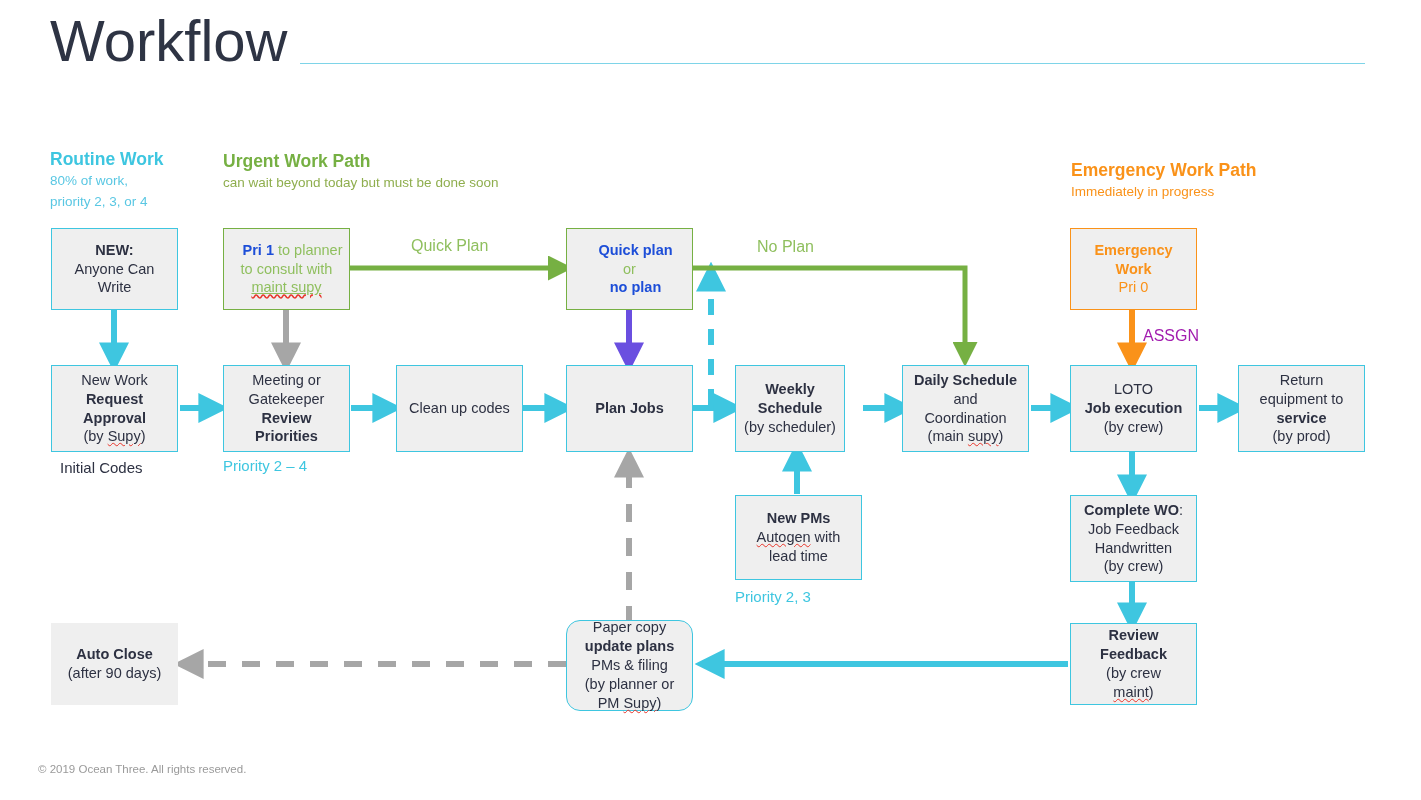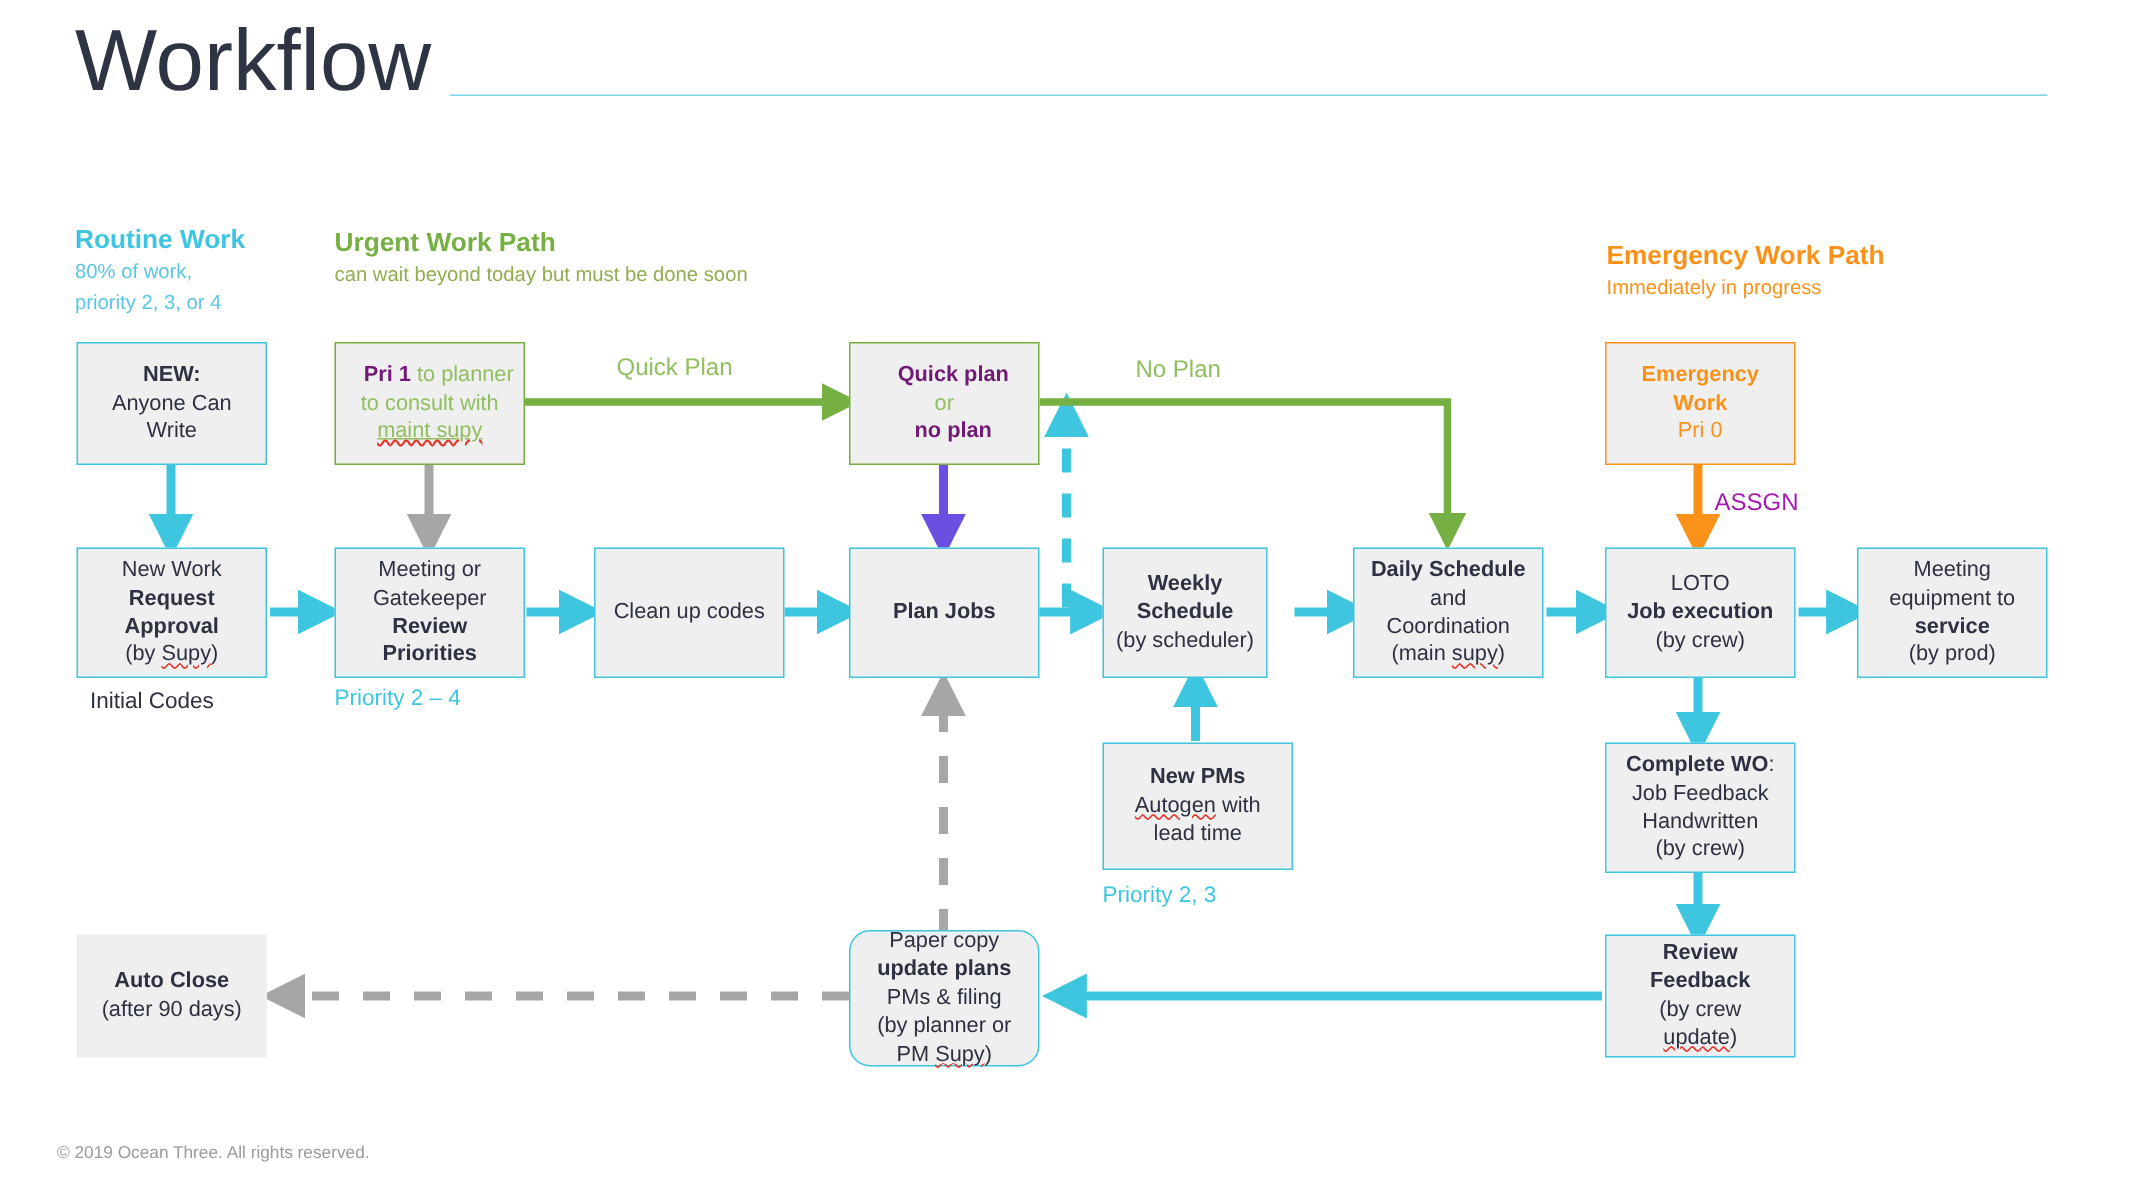--- a/index.html
+++ b/index.html
@@ -56,21 +56,21 @@
     justify-content: center;
     text-align: center;
     font-size: 14.5px;
     line-height: 1.30;
     color: #2d3142;
     padding: 2px 4px;
   }
   .box .inner { width: 100%; }
   .box b { font-weight: bold; }
   .box.green  { border-color: #76b043; color: #8fbf5e; }
-  .box.green b { color: #701a75; margin-left: 12px; }
+  .box.green b { color: #1d4ed8; margin-left: 12px; }
   .box.orange { border-color: #fa9219; color: #fa9219; }
   .box.orange b { color: #fa9219; }
   .box.noborder { border: none; }
 
   
   .sq {
     text-decoration: underline;
     text-decoration-color: #e8342a;
     text-decoration-style: wavy;
     text-decoration-thickness: 1px;
@@ -281,21 +281,21 @@
   <div class="box" style="left:1070px; top:365px; width:127px; height:87px;">
     <div class="inner">
       <div>LOTO</div>
       <div><b>Job execution</b></div>
       <div>(by crew)</div>
     </div>
   </div>
 
   <div class="box" style="left:1238px; top:365px; width:127px; height:87px;">
     <div class="inner">
-      <div>Meeting</div>
+      <div>Return</div>
       <div>equipment to</div>
       <div><b>service</b></div>
       <div>(by prod)</div>
     </div>
   </div>
 
   <div class="box" style="left:735px; top:495px; width:127px; height:85px;">
     <div class="inner">
       <div><b>New PMs</b></div>
       <div><span class="sq">Autogen</span> with</div>
@@ -327,21 +327,21 @@
       <div>(by planner or</div>
       <div>PM <span class="sq">Supy</span>)</div>
     </div>
   </div>
 
   <div class="box" style="left:1070px; top:623px; width:127px; height:82px;">
     <div class="inner">
       <div><b>Review</b></div>
       <div><b>Feedback</b></div>
       <div>(by crew</div>
-      <div><span class="sq">update</span>)</div>
+      <div><span class="sq">maint</span>)</div>
     </div>
   </div>
 
   <div class="caption dark" style="left:60px; top:459px;">Initial Codes</div>
   <div class="caption cyan" style="left:223px; top:457px;">Priority 2 – 4</div>
   <div class="caption cyan" style="left:735px; top:588px;">Priority 2, 3</div>
 
   <div class="path-label green" style="left:411px; top:237px;">Quick Plan</div>
   <div class="path-label green" style="left:757px; top:238px;">No Plan</div>
   <div class="path-label dark" style="left:1143px; top:327px;">ASSGN</div>

